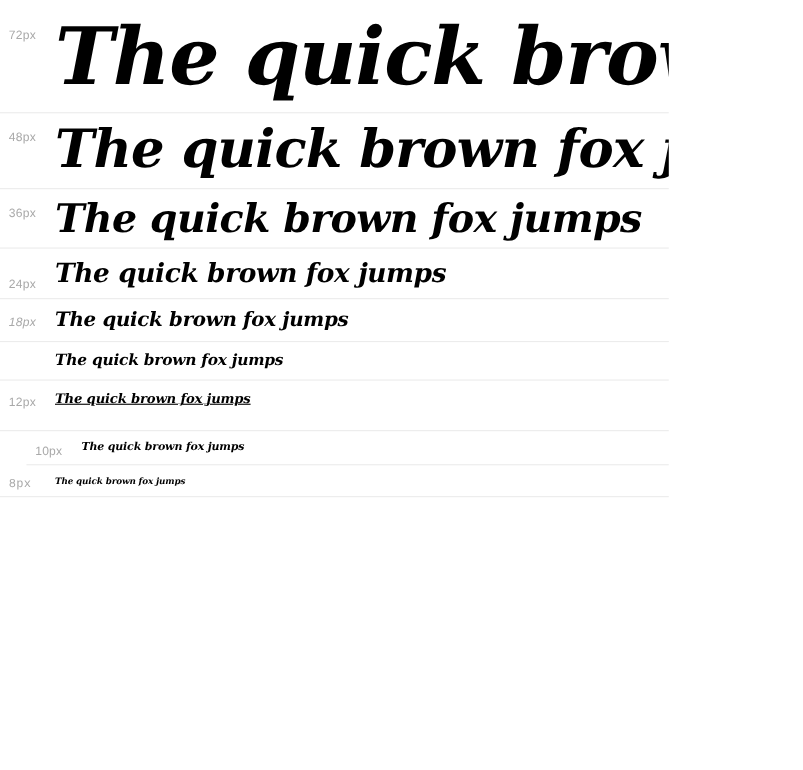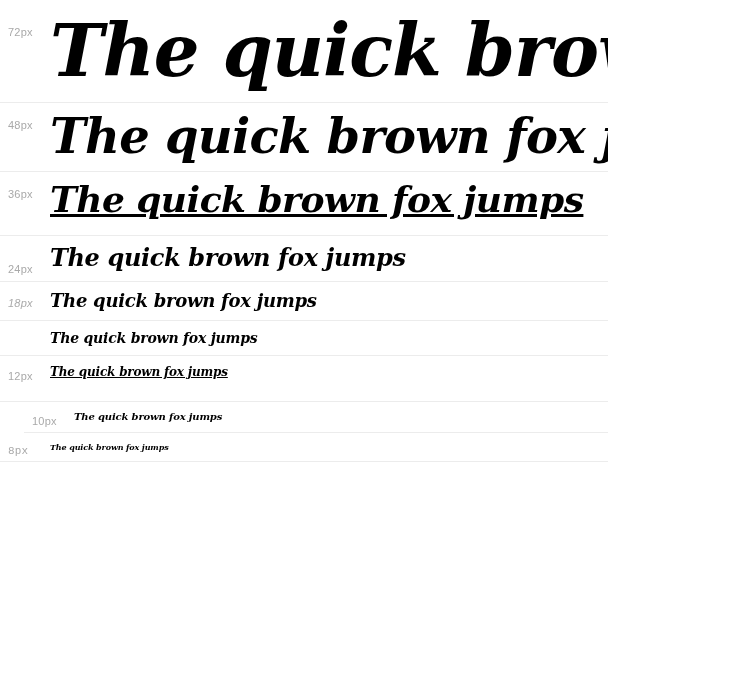--- a/index.html
+++ b/index.html
@@ -42,21 +42,21 @@
     color: #000000;
     line-height: 1.2;
     letter-spacing: -0.015em;
   }
   
   .s72 { padding-top: 8px;  padding-bottom: 8px;  }
   .s72 .preview { font-size: 72px; }
   .s72 .size-label { top: 26px; }
   .s48 { padding-top: 5px;  padding-bottom: 5px;  }
   .s48 .preview { font-size: 48px; }
-  .s36 { padding-top: 6px;  padding-bottom: 14px; text-decoration: underline;  }
+  .s36 { padding-top: 6px;  padding-bottom: 4px;  }
   .s36 .preview { font-size: 36px; }
   .s24 { padding-top: 8px;  padding-bottom: 8px;  }
   .s24 .preview { font-size: 24px; }
   .s24 .size-label { top: 27px; }
   .s18 { padding-top: 8px;  padding-bottom: 8px;  }
   .s18 .preview { font-size: 18px; }
   .s18 .size-label { top: 15px; font-style: italic; }
   .s14 { padding-top: 9px;  padding-bottom: 9px;  }
   .s14 .preview { font-size: 14px; }
   .s14 .size-label { top: 15px; margin-top: 21px; }

